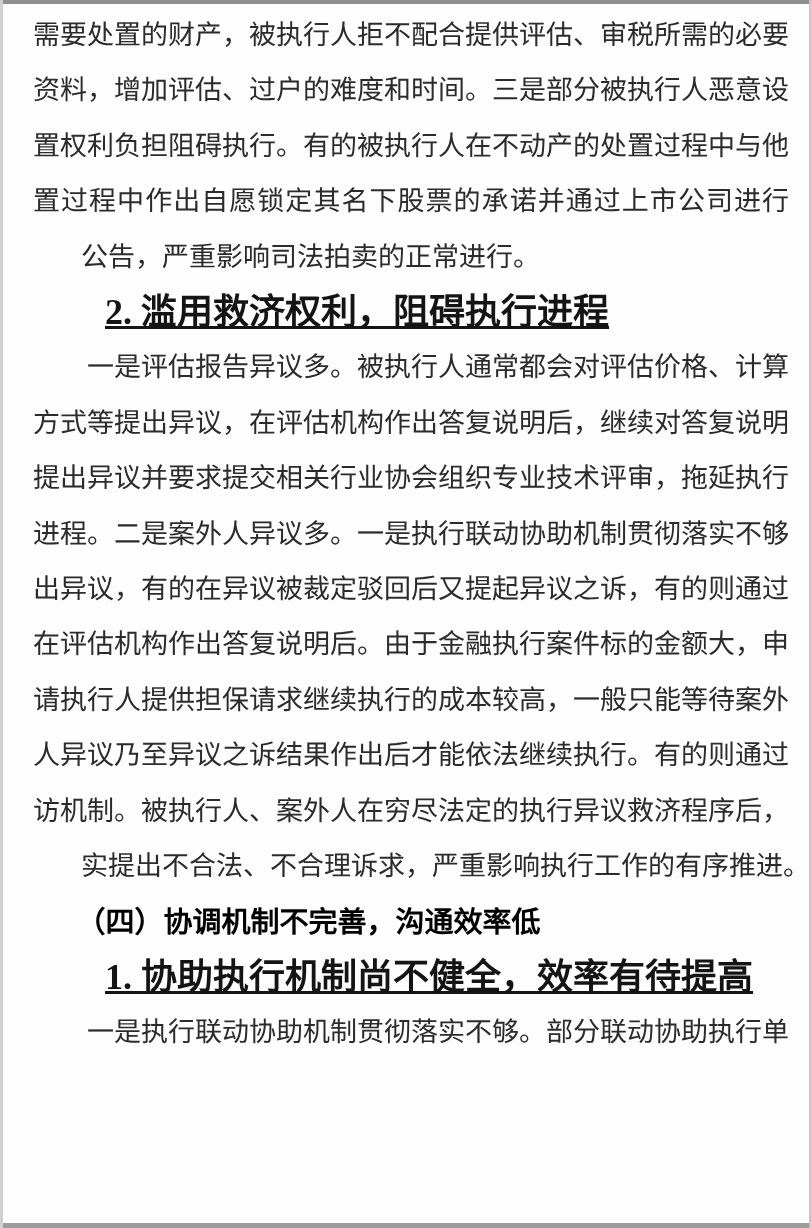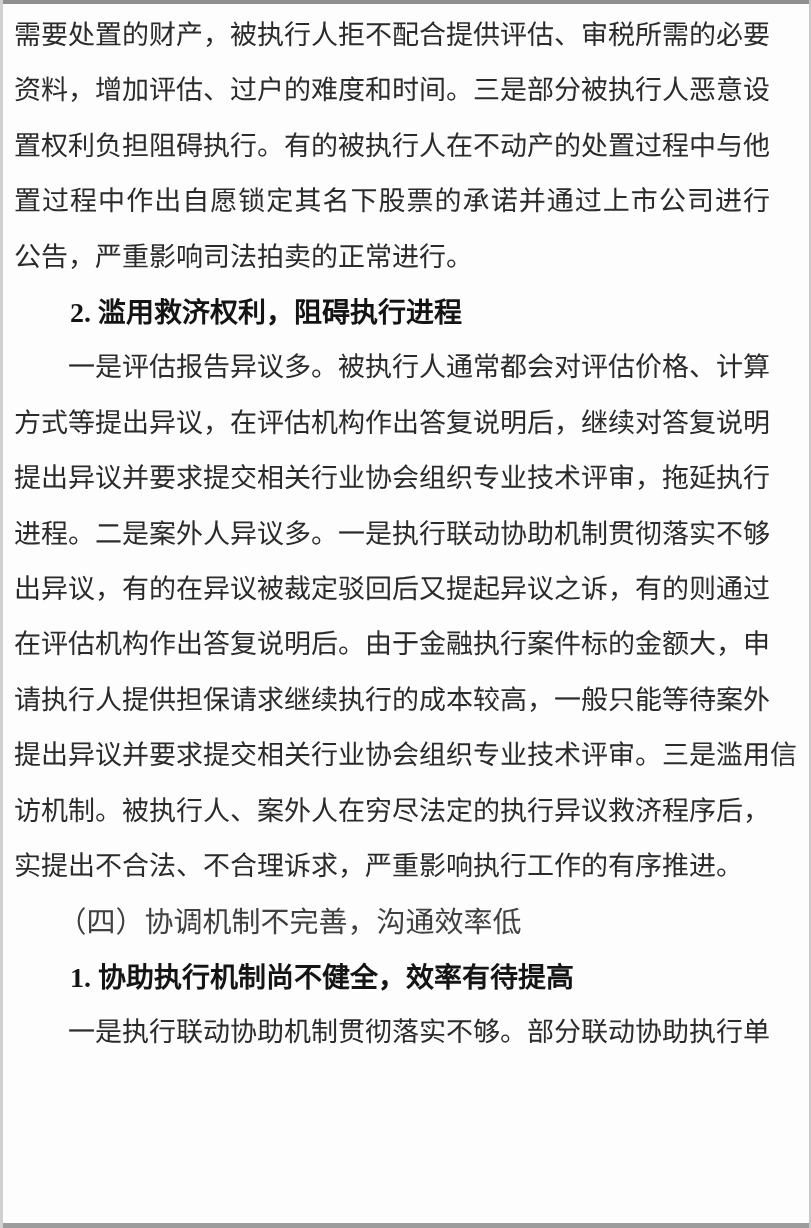--- a/index.html
+++ b/index.html
@@ -19,57 +19,59 @@
   
   .edge { position: absolute; z-index: 2; }
   .edge-top    { top: 0; left: 0; width: 811px; height: 4px;  background: #8f8f8f; }
   .edge-bottom { bottom: 0; left: 0; width: 811px; height: 5px; background: #9c9c9c; }
   .edge-left   { top: 0; left: 0; width: 3px; height: 1228px; background: #d0d0d0; }
   .edge-right  { top: 0; right: 0; width: 2px; height: 1228px; background: #c8c8c8; }
 
   .textblock {
     position: absolute;
     top: 8px;
-    left: 14px;
+    left: 33px;
     width: 756px;
   }
   .ln {
     font-size: 27px;
     line-height: 55.4px;
     color: #2b2b2b;
     white-space: nowrap;
     text-align: justify;
     text-align-last: justify;
     letter-spacing: 0;
   }
   
   .ln.end {
     text-align: left;
     text-align-last: left;
+    margin-left: 48px;
   }
   
   .ln.ind { text-indent: 2em; }
 
   
   .ln.head-sub {
     text-align: left;
     text-align-last: left;
     text-indent: 2em;
     font-weight: 700;
-    font-size: 28px;
+    font-size: 36px;
     color: #141414;
+    text-decoration: underline;
   }
   
   .ln.head-main {
     text-align: left;
     text-align-last: left;
     text-indent: 1.5em;
-    font-weight: 400;
+    font-weight: 700;
     font-size: 29px;
-    color: #404040;
+    color: #000000;
     font-family: "Liberation Sans", "DejaVu Sans", sans-serif;
   }
 </style>
 </head>
 <body>
 
 <div class="page">
   <div class="edge edge-top"></div>
   <div class="edge edge-bottom"></div>
   <div class="edge edge-left"></div>
@@ -82,20 +84,20 @@
     <div class="ln just">置过程中作出自愿锁定其名下股票的承诺并通过上市公司进行</div>
     <div class="ln end">公告，严重影响司法拍卖的正常进行。</div>
     <div class="ln head-sub">2. 滥用救济权利，阻碍执行进程</div>
     <div class="ln just ind">一是评估报告异议多。被执行人通常都会对评估价格、计算</div>
     <div class="ln just">方式等提出异议，在评估机构作出答复说明后，继续对答复说明</div>
     <div class="ln just">提出异议并要求提交相关行业协会组织专业技术评审，拖延执行</div>
     <div class="ln just">进程。二是案外人异议多。一是执行联动协助机制贯彻落实不够</div>
     <div class="ln just">出异议，有的在异议被裁定驳回后又提起异议之诉，有的则通过</div>
     <div class="ln just">在评估机构作出答复说明后。由于金融执行案件标的金额大，申</div>
     <div class="ln just">请执行人提供担保请求继续执行的成本较高，一般只能等待案外</div>
-    <div class="ln just">提出异议并要求提交相关行业协会组织专业技术评审。三是滥用信</div>
+    <div class="ln just">人异议乃至异议之诉结果作出后才能依法继续执行。有的则通过</div>
     <div class="ln just">访机制。被执行人、案外人在穷尽法定的执行异议救济程序后，</div>
     <div class="ln end">实提出不合法、不合理诉求，严重影响执行工作的有序推进。</div>
     <div class="ln head-main">（四）协调机制不完善，沟通效率低</div>
     <div class="ln head-sub">1. 协助执行机制尚不健全，效率有待提高</div>
     <div class="ln just ind">一是执行联动协助机制贯彻落实不够。部分联动协助执行单</div>
   </div>
 </div>
 
 </body></html>

